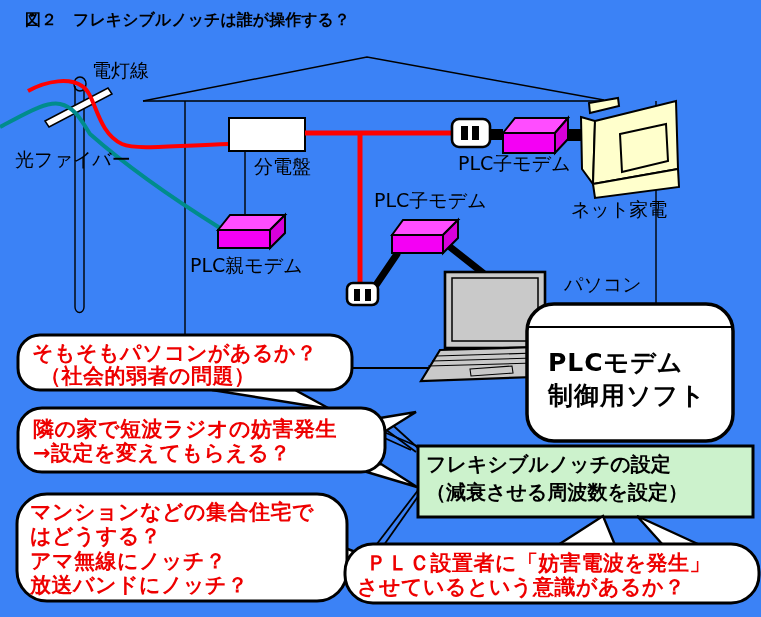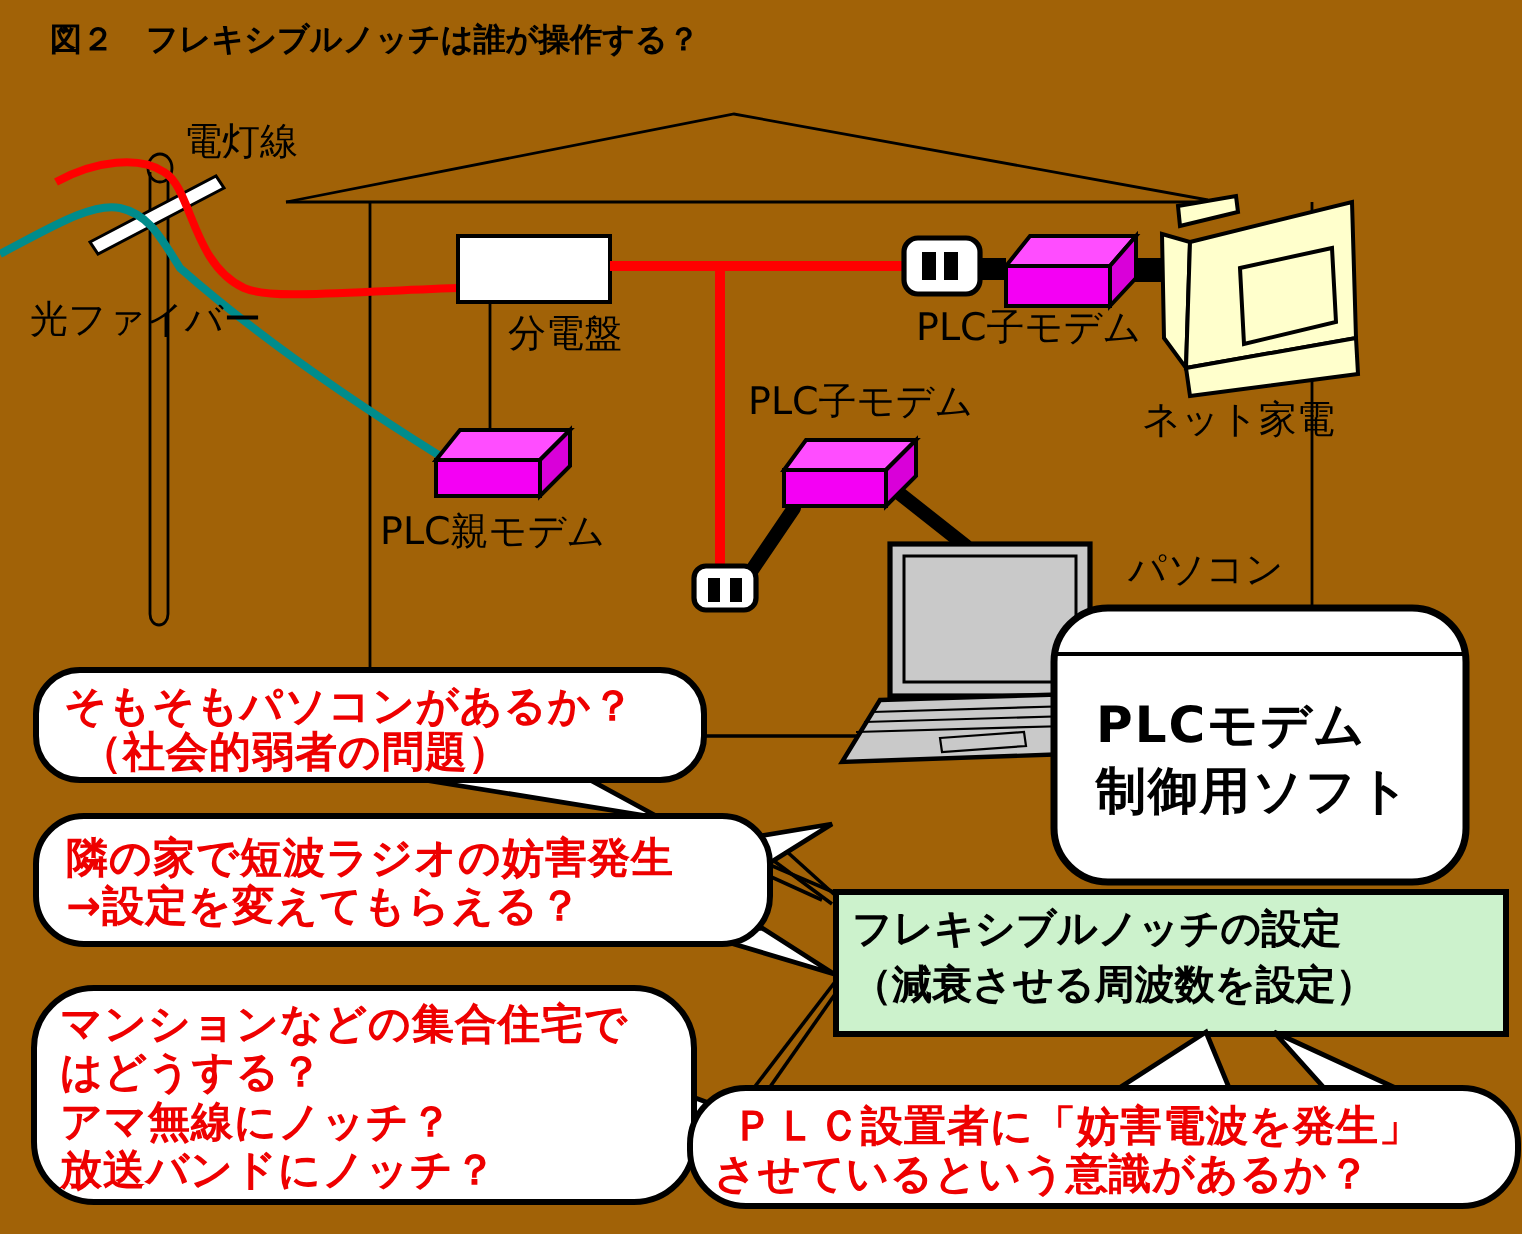--- a/index.html
+++ b/index.html
@@ -1,16 +1,16 @@
 <!DOCTYPE html>
 <html><head>
 <meta charset="utf-8">
 <style>
   html,body{margin:0;padding:0;background:#fff;}
-  .stage{position:relative;width:761px;height:617px;background:#a16207;overflow:hidden;
+  .stage{position:relative;width:761px;height:617px;background:#3b82f6;overflow:hidden;
          font-family:"DejaVu Sans","Liberation Sans",sans-serif;}
   svg{display:block;}
   .thin{stroke:#000;stroke-width:1.4;fill:none;}
   .box-stroke{stroke:#000;stroke-width:2;}
   .outlet{fill:#fff;stroke:#000;stroke-width:2.6;}
   .slot{fill:#000;stroke:none;}
   .plug{fill:#000;stroke:none;}
   .cord{stroke:#000;stroke-width:7;fill:none;stroke-linecap:round;}
   .conn{stroke:#000;stroke-width:1.8;fill:none;}
   .bubble{fill:#fff;stroke:#000;stroke-width:3;}

